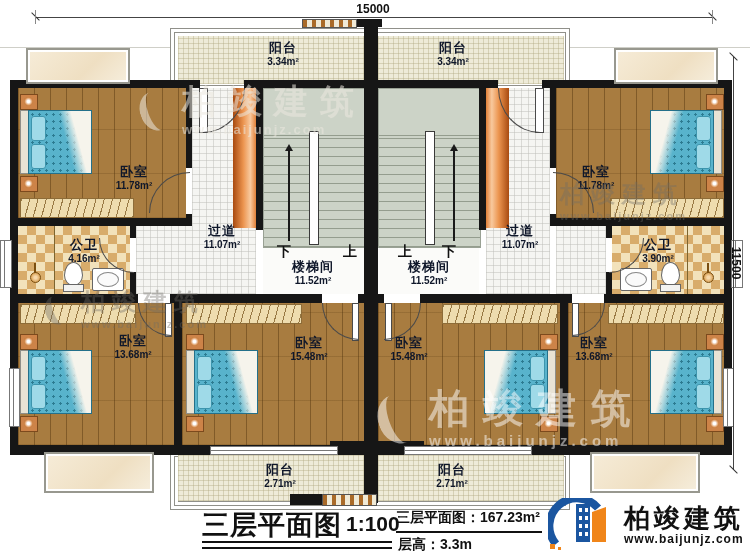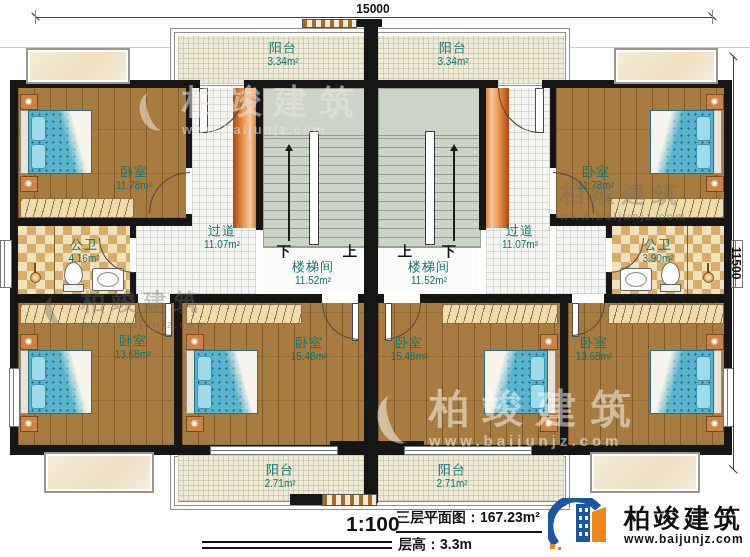--- a/index.html
+++ b/index.html
@@ -55,21 +55,21 @@
     background:linear-gradient(75deg,rgba(255,255,255,0) 35%,#f6f4ec 60%)}
   .stand{position:absolute;width:16px;height:14px;background:#cd8348;border:1px solid #7c4a1d}
   .stand::after{content:"";position:absolute;left:3px;top:2px;width:9px;height:9px;border-radius:50%;
     background:radial-gradient(#fff 20%,#d78d4e 60%,#8a5524)}
   .toilet{position:absolute;width:17px;height:22px;background:#fff;border:1px solid #666;border-radius:50%/55% 55% 45% 45%}
   .toilet::after{content:"";position:absolute;left:-2px;right:-2px;bottom:-7px;height:6px;background:#f2f2f0;border:1px solid #666}
   .sink{position:absolute;width:30px;height:21px;background:#fff;border:1px solid #666;border-radius:2px}
   .sink::after{content:"";position:absolute;left:4px;top:3px;right:4px;bottom:3px;border:1px solid #888;border-radius:50%;background:#fafafa}
   .shower{position:absolute;width:9px;height:9px;border-radius:50%;background:radial-gradient(#f7d9ac 20%,#c9862c);border:1px solid #7a4e10}
   .shower::after{content:"";position:absolute;left:3px;top:-10px;width:2px;height:10px;background:#7a4e10}
-  .room-label{position:absolute;transform:translate(-50%,-50%);text-align:center;font-weight:400;color:#0f766e;
+  .room-label{position:absolute;transform:translate(-50%,-50%);text-align:center;font-weight:700;color:#0f172a;
     line-height:1.15;white-space:nowrap}
   .room-label .nm{font-size:13px;letter-spacing:1px}
   .room-label .ar{font-size:10px}
   .updown{position:absolute;transform:translate(-50%,-50%);font-size:14px;font-weight:700;color:#111}
   .wm{position:absolute;display:flex;align-items:center;gap:10px;pointer-events:none;font-weight:700}
   .wm .sw{border-left:8px solid currentColor;border-radius:50%;transform:rotate(-20deg)}
   .wm .n{line-height:1}
   .wm .u{margin-top:4px;letter-spacing:2px}
   .dim-line{position:absolute;background:#444}
   .dim-tick{position:absolute;width:11px;height:1px;background:#333;transform:rotate(45deg)}
@@ -368,20 +368,21 @@
   <div class="dim-tick" style="left:30px;top:16px"></div>
   <div class="dim-tick" style="left:707px;top:16px"></div>
   <div class="dim-ext" style="left:35px;top:10px;width:1px;height:14px"></div>
   <div class="dim-ext" style="left:712px;top:10px;width:1px;height:14px"></div>
   <div class="dim-label" style="left:373px;top:9px">15000</div>
   <div class="dim-line" style="left:733px;top:57px;width:1px;height:413px"></div>
   <div class="dim-tick" style="left:728px;top:56px"></div>
   <div class="dim-tick" style="left:728px;top:469px"></div>
   <div class="dim-label" style="left:736px;top:263px;transform:translate(-50%,-50%) rotate(90deg)">11500</div>
 
+  <div class="tb-title" style="left:202px;top:507px">三层平面图</div>
   <div class="tb-scale" style="left:346px;top:512px">1:100</div>
   <div class="tb-underline" style="left:202px;top:541px;width:190px"></div>
   <div class="tb-stat" style="left:396px;top:509px">
     <span>三层平面图：</span><span>167.23m²</span>
   </div>
   <div class="tb-divider" style="left:396px;top:531px;width:146px"></div>
   <div class="tb-stat" style="left:398px;top:536px">
     <span>层高：</span><span>3.3m</span>
   </div>
   <div class="brand" style="left:548px;top:498px">

